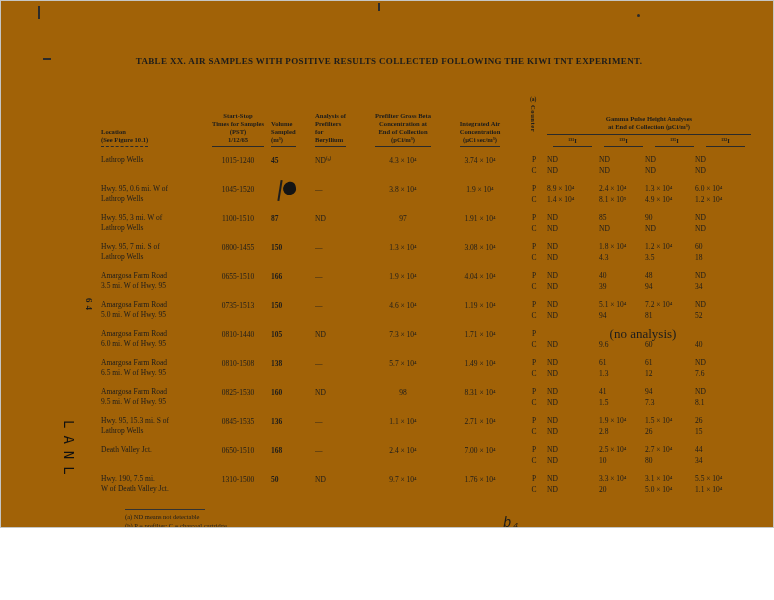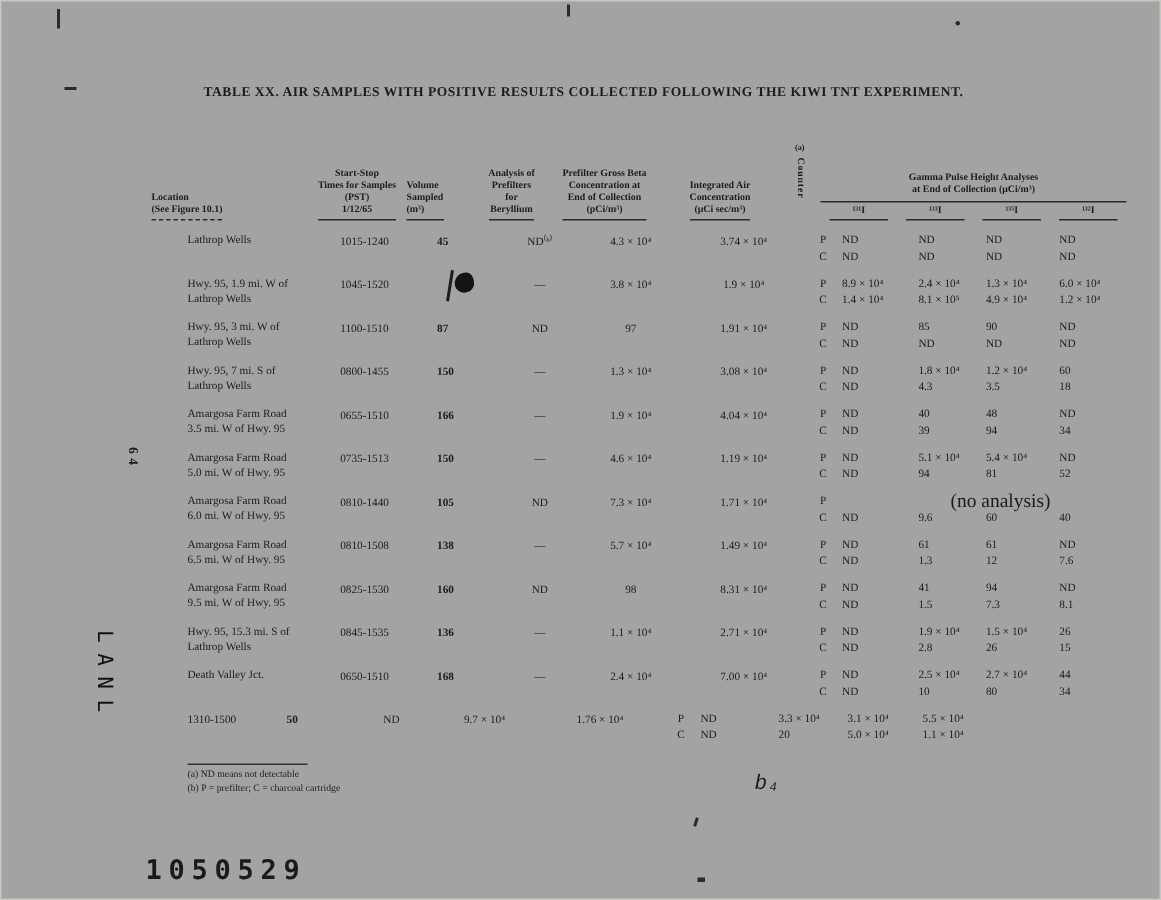--- a/index.html
+++ b/index.html
@@ -1,52 +1,52 @@
 <!DOCTYPE html>
 <html><head>
 <meta charset="utf-8">
 <style>
   html,body{margin:0;padding:0;background:#ffffff;}
-  .page{position:relative;width:774px;height:600px;background:#a3a3a3;overflow:hidden;
+  .page{position:relative;width:774px;height:528px;background:#a16207;overflow:hidden;
         border:1px solid #c6c6c3;box-sizing:border-box;
         font-family:"Liberation Serif", serif;color:#1c1c1c;}
   
   .title{position:absolute;left:108px;top:55px;width:560px;text-align:center;
          font-size:9px;font-weight:bold;letter-spacing:.35px;}
   
   .tbl{position:absolute;left:100px;top:92px;width:660px;}
   .thead{display:flex;align-items:flex-end;font-size:6.6px;line-height:8px;
          text-align:center;font-weight:bold;margin-bottom:8px;}
   .hcell{box-sizing:border-box;}
   .hu{display:inline-block;white-space:pre-line;border-bottom:1px solid #2a2a2a;
       padding-bottom:2px;}
   
   .c-loc{width:104px;text-align:left;box-sizing:border-box;padding-right:2px;}
-  .c-times{width:66px;}
+  .c-times{width:66px;text-align:center;}
   .c-vol{width:44px;text-align:left;position:relative;font-weight:bold;}
-  .c-be{width:52px;text-align:center;}
+  .c-be{width:52px;text-align:left;}
   .c-beta{width:72px;text-align:center;}
   .c-integ{width:82px;text-align:center;}
   .c-counter{width:26px;text-align:center;}
   .c-g1{width:52px}.c-g2{width:46px}.c-g3{width:50px}.c-g4{width:56px}
   .h-loc .hu{border-bottom-style:dashed;}
   
   .h-counter{position:relative;height:54px;}
   .counter-note{position:absolute;top:2px;left:9px;font-size:5.5px;font-weight:bold;}
   .counter-word{position:absolute;left:16px;top:12px;transform:rotate(90deg);
                 transform-origin:left top;font-size:6.5px;letter-spacing:.6px;white-space:nowrap;}
   
   .h-gamma{width:204px;display:flex;flex-direction:column;}
   .h-gamma-title{white-space:pre-line;margin-bottom:3px;}
   .h-gamma-subs{display:flex;border-top:1px solid #2a2a2a;padding-top:2px;}
   .h-gamma-subs span{display:inline-block;border-bottom:1px solid #2a2a2a;
                      padding-bottom:1px;margin:0 6px;flex:1;}
   
   .tbody{font-size:7.5px;}
-  .row{display:flex;align-items:flex-start;position:relative;margin-bottom:8px;min-height:21px;margin-left:24px;}
+  .row{display:flex;align-items:flex-start;position:relative;margin-bottom:8px;min-height:21px;}
   .row .line{display:block;line-height:9.5px;}
   .sv{line-height:11px;display:block;}
   .pc{display:flex;flex-direction:column;}
   .pc span{height:10.5px;line-height:10.5px;display:block;}
   .no-analysis{position:absolute;left:462px;top:0;width:160px;text-align:center;
                line-height:10.5px;font-size:13px;pointer-events:none;}
   
   .smudge{display:none;position:absolute;left:8px;top:-5px;width:20px;height:24px;}
   .smudge::before{content:"";position:absolute;left:4px;top:3px;width:13px;height:13px;
                   background:#141414;border-radius:58% 42% 50% 50%;transform:rotate(-14deg);}
@@ -147,21 +147,21 @@
         <span>ND</span>
       </div>
       <div class="cell c-g4 pc">
         <span>ND</span>
         <span>ND</span>
       </div>
       <span class="no-analysis"></span>
     </div>
         <div class="row">
       <div class="cell c-loc">
-        <span class="line">Hwy. 95, 1.9 mi. W of</span>
+        <span class="line">Hwy. 95, 0.6 mi. W of</span>
         <span class="line">Lathrop Wells</span>
       </div>
       <div class="cell c-times sv">1045-1520</div>
       <div class="cell c-vol">
         <span class="sv"></span>
         <span class="smudge" style="display: block;"></span>
       </div>
       <div class="cell c-be sv">—</div>
       <div class="cell c-beta sv">3.8 × 10⁴</div>
       <div class="cell c-integ sv">1.9  × 10⁴</div>
@@ -311,21 +311,21 @@
       </div>
       <div class="cell c-g1 pc">
         <span>ND</span>
         <span>ND</span>
       </div>
       <div class="cell c-g2 pc">
         <span>5.1 × 10⁴</span>
         <span>94</span>
       </div>
       <div class="cell c-g3 pc">
-        <span>5.4 × 10⁴</span>
+        <span>7.2 × 10⁴</span>
         <span>81</span>
       </div>
       <div class="cell c-g4 pc">
         <span>ND</span>
         <span>52</span>
       </div>
       <span class="no-analysis"></span>
     </div>
         <div class="row">
       <div class="cell c-loc">
@@ -496,20 +496,24 @@
         <span>2.7 × 10⁴</span>
         <span>80</span>
       </div>
       <div class="cell c-g4 pc">
         <span>44</span>
         <span>34</span>
       </div>
       <span class="no-analysis"></span>
     </div>
         <div class="row">
+      <div class="cell c-loc">
+        <span class="line">Hwy. 190, 7.5 mi.</span>
+        <span class="line">W of Death Valley Jct.</span>
+      </div>
       <div class="cell c-times sv">1310-1500</div>
       <div class="cell c-vol">
         <span class="sv">50</span>
 
       </div>
       <div class="cell c-be sv">ND</div>
       <div class="cell c-beta sv">9.7 × 10⁴</div>
       <div class="cell c-integ sv">1.76 × 10⁴</div>
       <div class="cell c-counter pc">
         <span>P</span>

